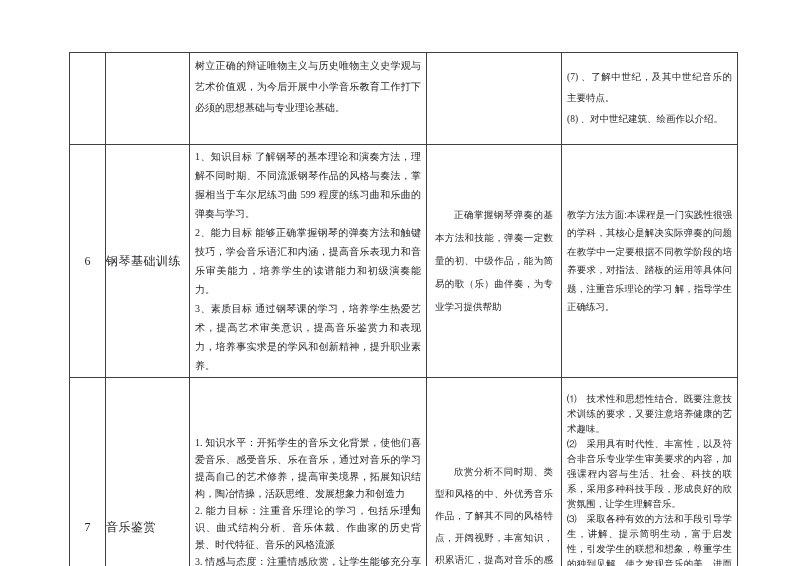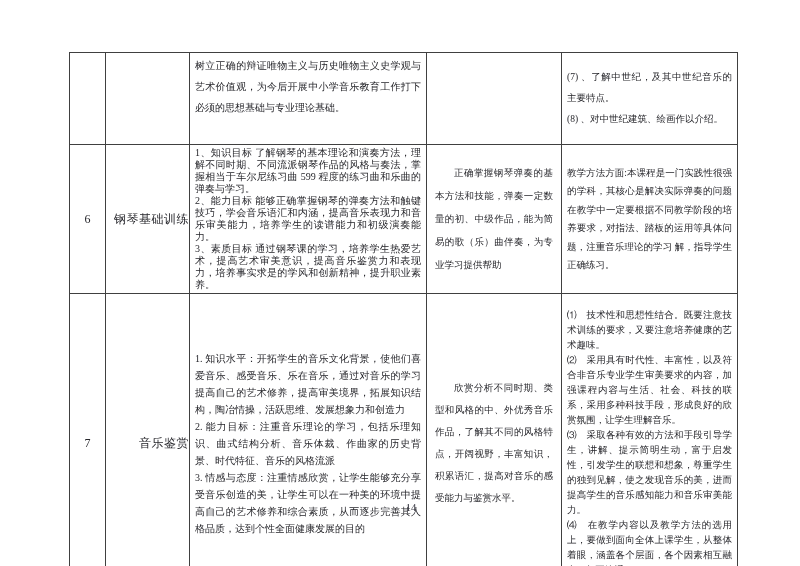--- a/index.html
+++ b/index.html
@@ -26,21 +26,21 @@
     border: 1px solid #404040;
     vertical-align: middle;
     overflow: hidden;
   }
   
   td.c-num {
     text-align: center;
     font-size: 12px;
   }
   td.c-course {
-    text-align: right;
+    text-align: left;
     font-size: 12px;
     letter-spacing: 0.5px;
   }
   td.c-desc {
     font-size: 10px;
     text-align: justify;
     white-space: pre-line;
     padding: 2px 5px;
   }
   td.c-req {
@@ -54,21 +54,21 @@
     font-size: 9.5px;
     text-align: justify;
     white-space: pre-line;
     padding: 14px 5px;
   }
   
   .vtop { vertical-align: top; }
   .lh21 { line-height: 21px; }
   .lh18 { line-height: 18.5px; }
   .lh17 { line-height: 17px; }
-  .lh15 { line-height: 12px; }
+  .lh15 { line-height: 19px; }
   .lh15s { line-height: 15px; }
   .lh22 { line-height: 22px; }
   .lh23 { line-height: 23px; }
   .page-number {
     position: absolute;
     left: 11px; top: 502px;
     width: 100%;
     text-align: center;
     font-size: 10.5px;
     color: #3a3a44;

